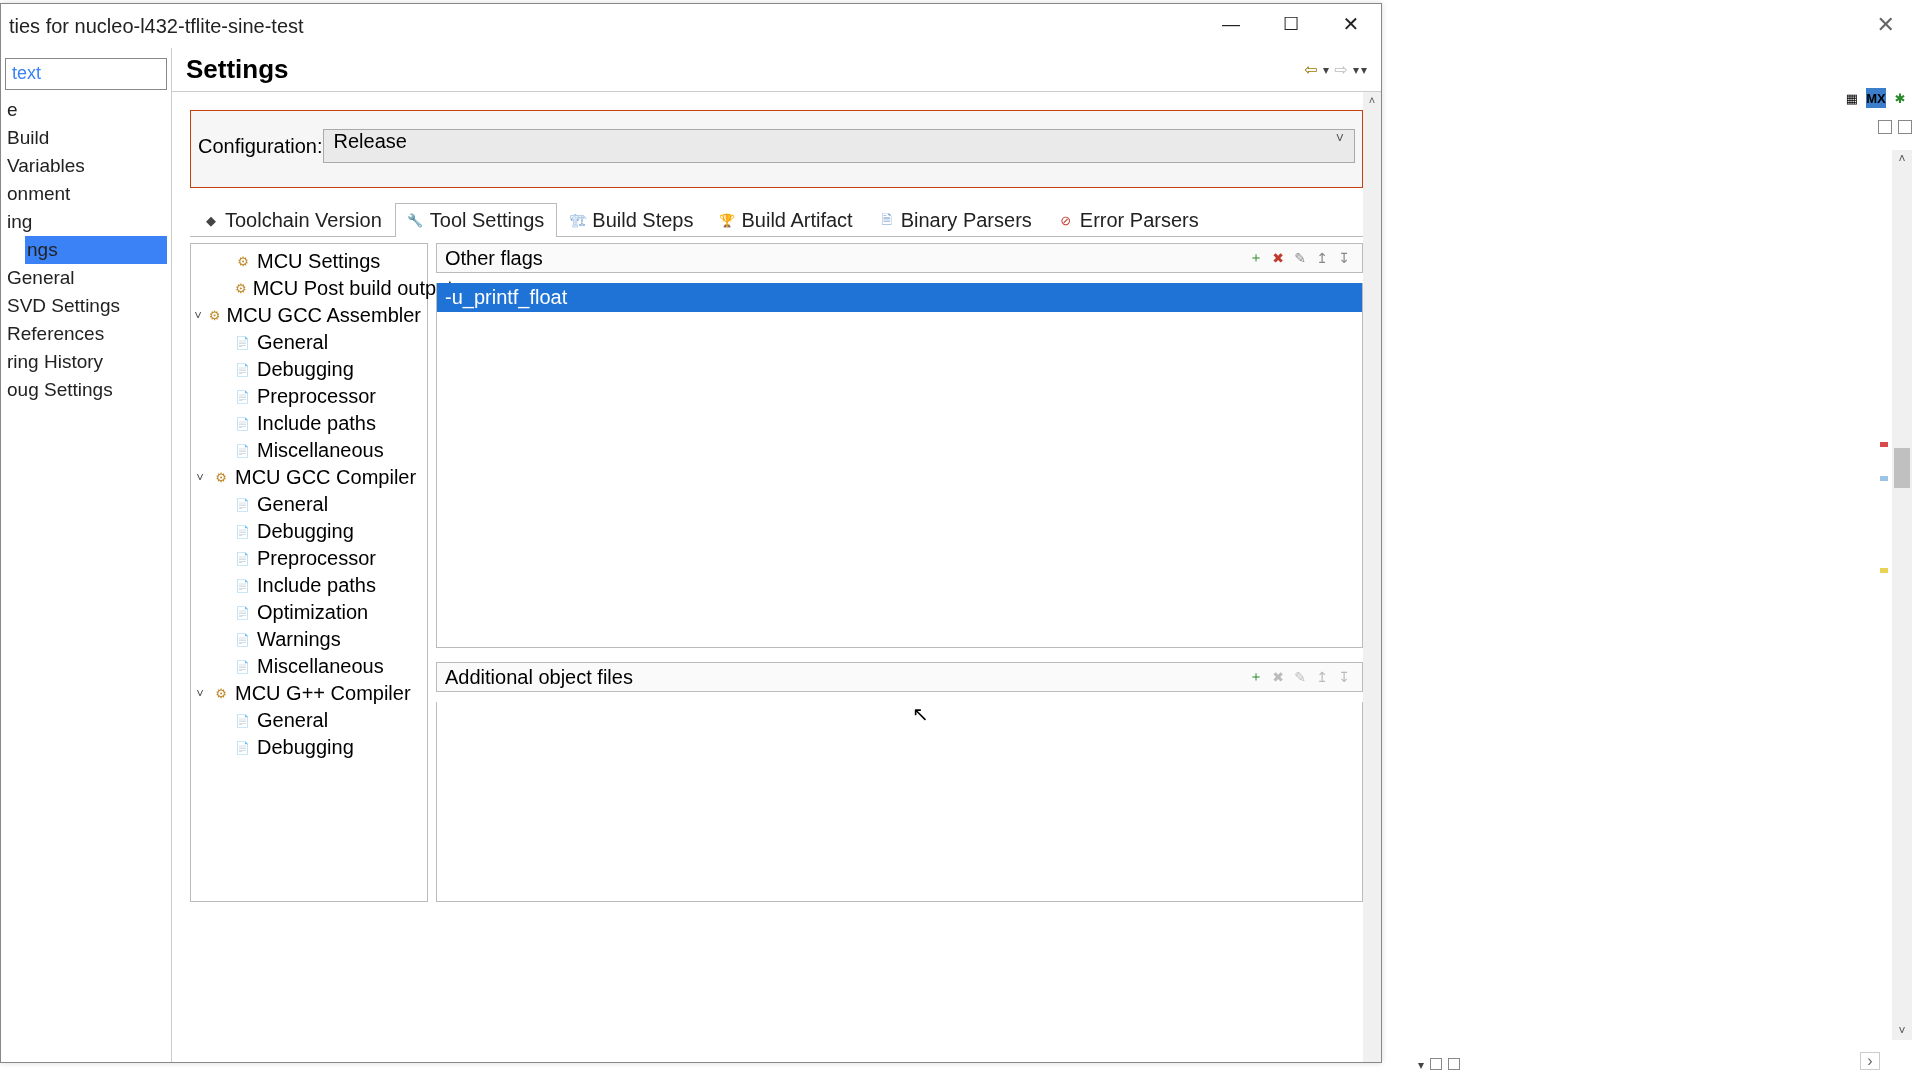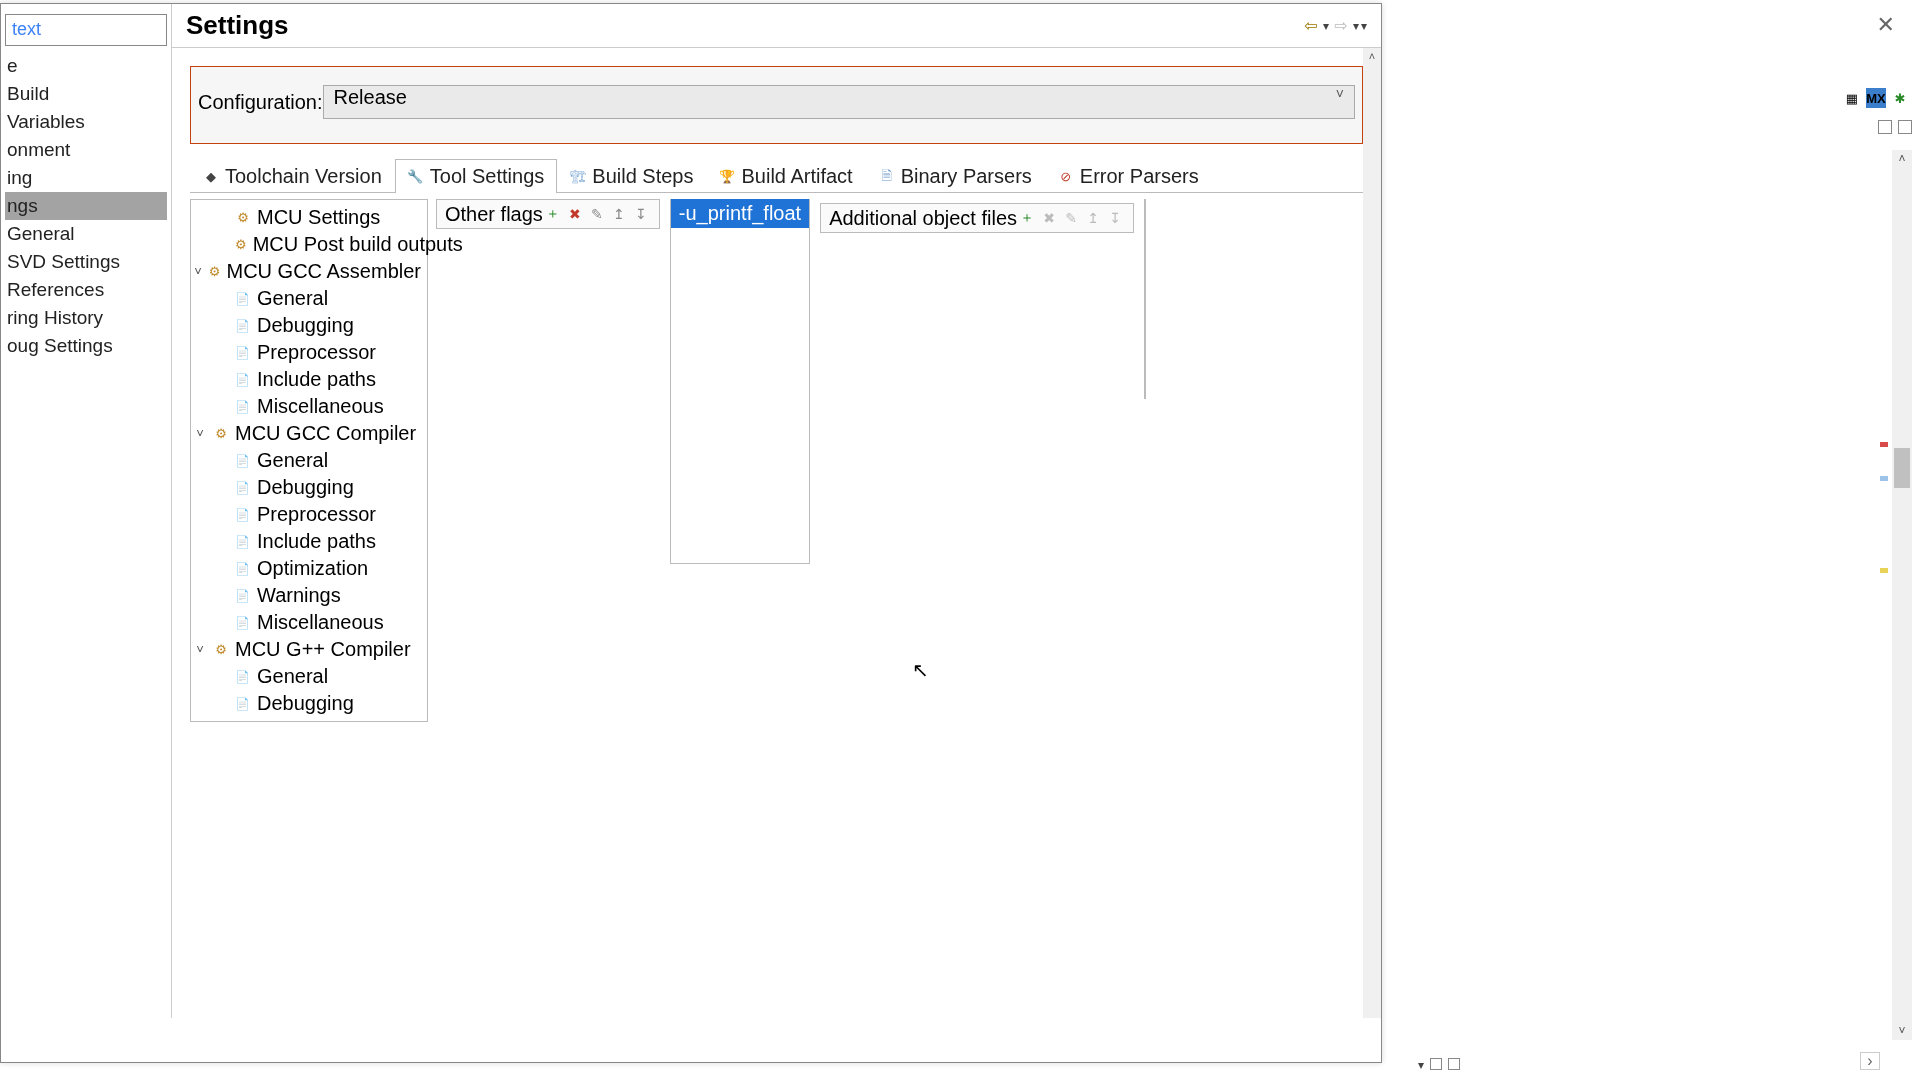--- a/index.html
+++ b/index.html
@@ -44,21 +44,21 @@
 .winbtn { width: 60px; height: 40px; display:flex; align-items:center; justify-content:center; font-size: 18px; color:#222; }
 .winbtn.min::before { content: "—"; font-weight: 300; }
 .winbtn.max::before { content: "☐"; }
 .winbtn.close::before { content: "✕"; font-size: 20px; }
 
 .body { display:flex; height: calc(100% - 44px); }
 
 .left-pane { width: 170px; padding: 10px 4px; font-size: 19px; color:#222; }
 .filter { border:1px solid #888; height:32px; padding:4px 6px; color:#3b82f6; font-size:18px; margin-bottom:6px; }
 .nav-item { padding: 3px 2px; white-space: nowrap; overflow:hidden; }
-.nav-item.sel { background: #a3a3a3; }
+.nav-item.sel { background: #3b82f6; margin-left: 20px; }
 
 .main-pane { flex: 1; border-left: 1px solid #ccc; display:flex; flex-direction:column; }
 .main-header { display:flex; align-items:center; padding: 6px 14px; border-bottom: 1px solid #ccc; }
 .main-title { font-size: 26px; font-weight: 600; }
 .hdr-nav { margin-left:auto; display:flex; gap:2px; align-items:center; }
 .hdr-nav .btn { width:20px; height:20px; display:flex; align-items:center; justify-content:center; font-size:16px; color:#9a7400; }
 .hdr-nav .btn.fwd { color:#bbb; }
 .hdr-nav .caret { font-size:12px; color:#444; }
 
 .content-wrap { flex:1; padding: 18px 18px 0 18px; position:relative; overflow:hidden; }
@@ -80,21 +80,21 @@
 .tool-body { display:flex; gap:8px; margin-top:6px; }
 
 .tree-pane { width:238px; border:1px solid #bbb; padding:4px 0; font-size:20px; }
 .tree-item { display:flex; align-items:center; gap:6px; padding:2px 6px 2px 16px; white-space:nowrap; }
 .tree-item.child { padding-left:44px; }
 .tree-item .tw { width:14px; text-align:center; font-size:13px; color:#555; margin-left:-14px;}
 .tree-ic { width:16px; height:16px; font-size:13px; display:inline-flex; align-items:center; justify-content:center; color:#c08a2a; }
 .tree-ic.gear::before { content:"⚙"; }
 .tree-ic.file::before { content:"📄"; font-size:12px; }
 
-.right-pane { flex:1; display:flex; flex-direction:row; gap:10px; }
+.right-pane { flex:1; display:flex; flex-direction:column; gap:10px; }
 .panel-head { display:flex; align-items:center; border:1px solid #bbb; height:30px; padding:0 8px; font-size:20px; background:#fafafa; }
 .panel-tools { margin-left:auto; display:flex; gap:2px; }
 .tbtn { width:20px; height:20px; display:flex; align-items:center; justify-content:center; font-size:14px; border:1px solid transparent; }
 .list-box { border:1px solid #bbb; border-top:none; height:365px; }
 .list-row { padding:3px 8px; font-size:20px; }
 .list-row.sel { background:#1f72d6; color:#fff; }
 .panel-head.second { margin-top:4px; }
 .list-box.second { height:200px; }
 
 .cursor { position:absolute; top:610px; left:740px; font-size:20px; }
@@ -125,20 +125,28 @@
   <div class="mk" style="top:418px;background:#e8d357;"></div>
 </div>
 <div class="shell-hb">›</div>
 <div class="shell-bottom-icons">
   <div style="font-size:12px;color:#444;">▾</div>
   <div class="sq" style="width:12px;height:12px;border:1px solid #888;"></div>
   <div class="sq" style="width:12px;height:12px;border:1px solid #888;"></div>
 </div>
 
 <div class="dialog">
+  <div class="titlebar">
+    <span>ties for nucleo-l432-tflite-sine-test</span>
+    <div class="winbtns">
+      <div class="winbtn min"></div>
+      <div class="winbtn max"></div>
+      <div class="winbtn close"></div>
+    </div>
+  </div>
 
   <div class="body">
     <div class="left-pane">
       <div class="filter">text</div>
       <div id="navlist">
           <div class="nav-item">e</div>
           <div class="nav-item">Build</div>
           <div class="nav-item">Variables</div>
           <div class="nav-item">onment</div>
           <div class="nav-item">ing</div>

